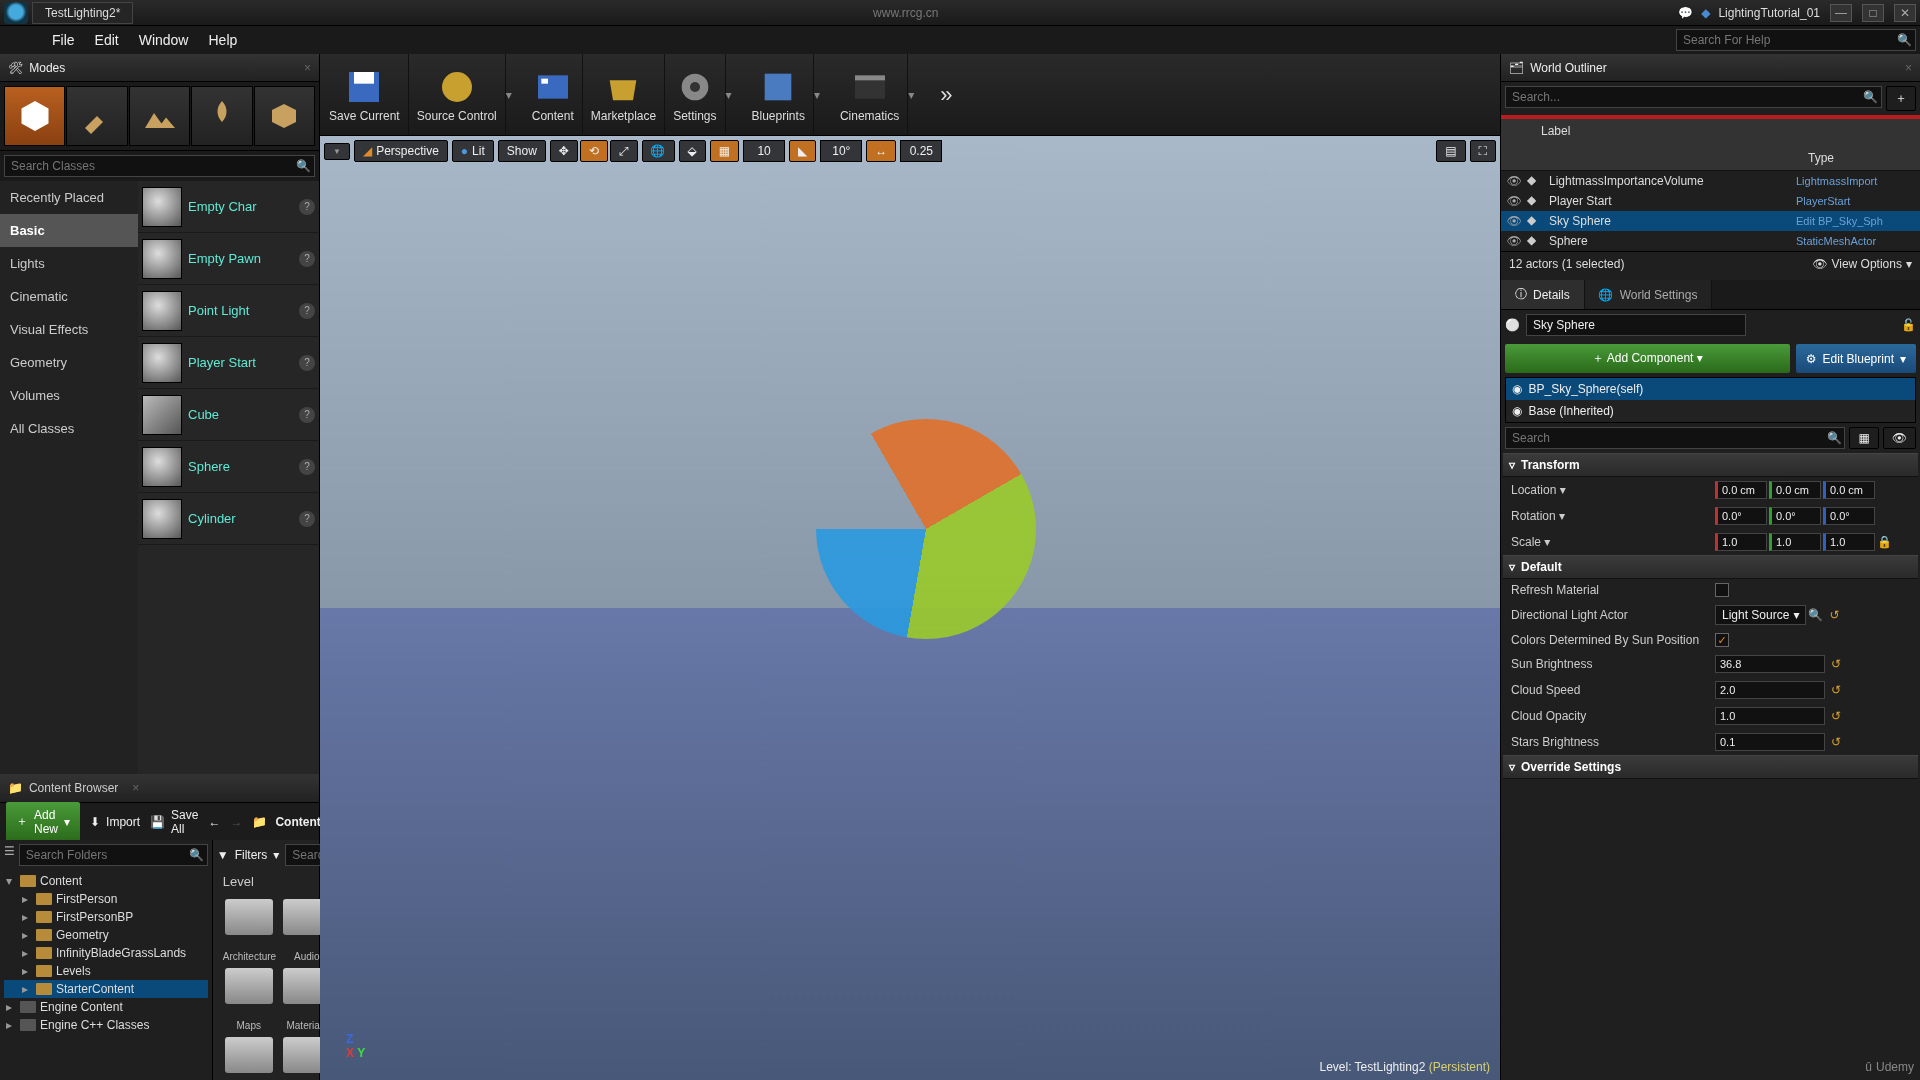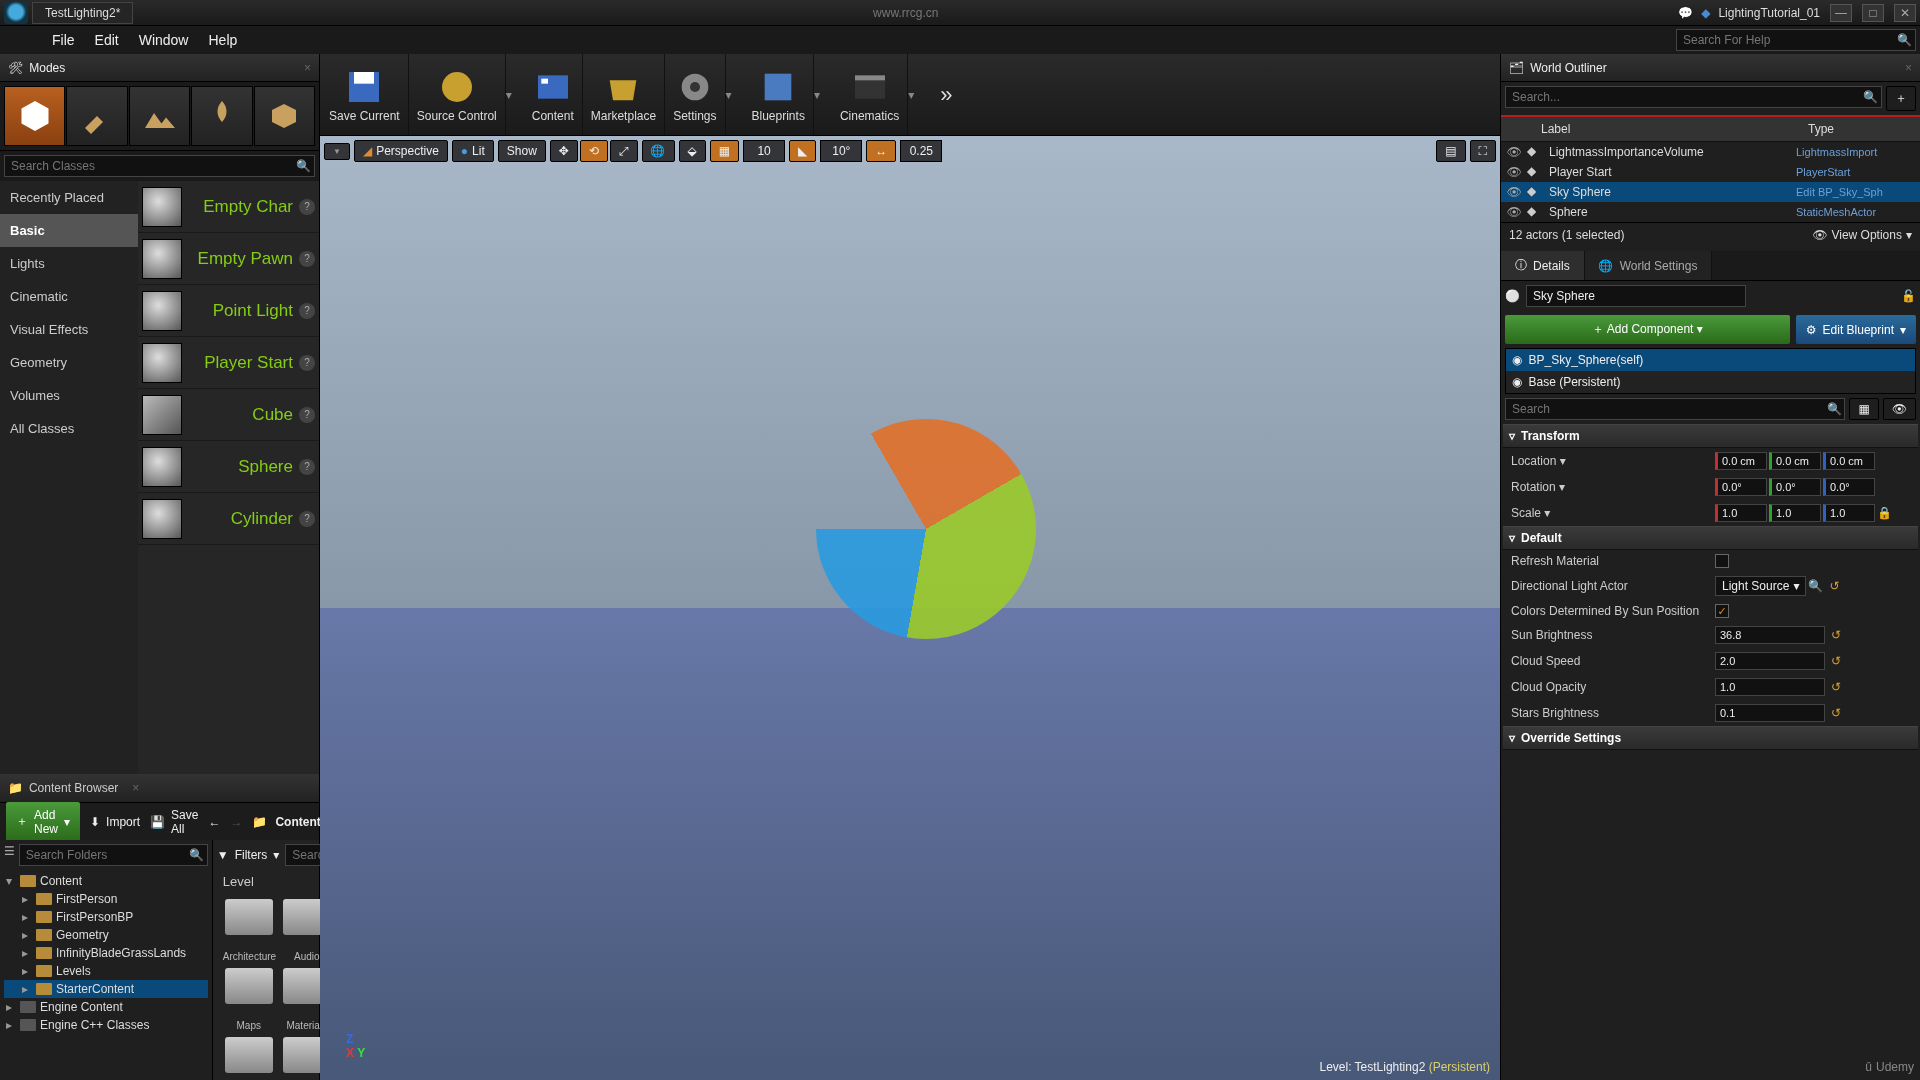--- a/index.html
+++ b/index.html
@@ -25,21 +25,21 @@
 .modes-icons .mi.active { background:linear-gradient(#b86020,#8a4010); }
 .mi svg { width:36px; height:36px; }
 .modes-body { display:flex; flex:1; background:#2a2a2a; }
 .cat-list { width:138px; background:#222; }
 .cat-list .cat { padding:9px 10px; color:#ccc; font-size:13px; }
 .cat-list .cat.active { background:#555; color:#fff; font-weight:bold; }
 .actor-list { flex:1; overflow:hidden; background:#262626; }
 .actor-item { display:flex; align-items:center; height:52px; border-bottom:1px solid #1a1a1a; gap:6px; padding-right:4px; }
 .actor-item .thumb { width:40px; height:40px; background:radial-gradient(circle at 40% 35%, #ddd, #555); border:1px solid #000; margin-left:4px; }
 .actor-item .thumb.cube { background:linear-gradient(135deg,#bbb,#555); }
-.actor-item .lbl { flex:1; color:#84cc16; font-size:17px; overflow:hidden; white-space:nowrap;text-align:right; }
+.actor-item .lbl { flex:1; color:#5eead4; font-size:13px; overflow:hidden; white-space:nowrap; }
 .actor-item .q { width:16px; height:16px; border-radius:50%; background:#444; color:#aaa; text-align:center; line-height:16px; font-size:10px; }
 .content-browser { flex:0 0 auto; }
 .cb-tab { height:28px; background:linear-gradient(#333,#222); display:flex; align-items:center; padding:0 8px; gap:6px; }
 .cb-toolbar { height:38px; background:#1c1c1c; display:flex; align-items:center; padding:0 6px; gap:10px; border-top:1px solid #000; }
 .btn-green { background:linear-gradient(#4a9a3a,#2a6a1a); color:#fff; padding:6px 10px; border-radius:2px; display:flex; align-items:center; gap:6px; }
 .btn-dark { color:#eee; display:flex; align-items:center; gap:6px; }
 .breadcrumb { display:flex; align-items:center; gap:8px; font-size:15px; color:#eee; font-weight:bold; }
 .cb-body { display:flex; height:240px; background:#222; }
 .cb-tree { width:258px; background:#1f1f1f; display:flex; flex-direction:column; border-right:1px solid #000; }
 .cb-tree .search-row { padding:4px; display:flex; gap:4px; }
@@ -75,24 +75,24 @@
 .vp-right { margin-left:auto; display:flex; gap:4px; }
 .viewport-canvas { position:absolute; inset:0; background:linear-gradient(#a8b8c8 0%, #8898a8 50%, #6878a8 50%, #485878 100%); }
 .viewport-canvas::before { content:""; position:absolute; left:42%; top:30%; width:220px; height:220px; border-radius:50%; background:conic-gradient(from -30deg, #e0702a 0deg 90deg, #9aca2a 90deg 220deg, #2a9ae0 220deg 300deg, transparent 300deg); opacity:.9; }
 .viewport-canvas::after { content:""; position:absolute; left:38%; top:24%; width:280px; height:160px; background:linear-gradient(120deg, #c8c8c8, #888); transform:skew(-10deg,2deg); z-index:-1; }
 .vp-level { position:absolute; bottom:6px; right:10px; color:#eee; font-size:13px; }
 .vp-level .pers { color:#d8d070; }
 .axis { position:absolute; left:26px; bottom:20px; font-size:11px; font-weight:bold; }
 .axis .z { color:#3a6ae0; } .axis .x { color:#e03a3a; } .axis .y { color:#3ae03a; }
 .right-col { width:420px; display:flex; flex-direction:column; background:#1f1f1f; border-left:1px solid #000; }
 .wo-toolbar { padding:4px; display:flex; gap:4px; }
-.wo-head { display:flex; background:#333; border-top:2px solid #b91c1c; border-bottom:1px solid #111; }
+.wo-head { display:flex; background:#333; border-top:4px solid #b91c1c; border-bottom:1px solid #111; }
 .wo-head .col { padding:5px 8px; color:#ddd; }
 .wo-head .col.label { flex:1; padding-left:40px; }
-.wo-head .col.type { width:120px; }
+.wo-head .col.type { width:120px;margin-top:27px; }
 .wo-list { }
 .wo-row { display:flex; align-items:center; padding:2px 4px; gap:4px; }
 .wo-row.sel { background:#0a4a7a; }
 .wo-row .eye { width:18px; color:#aaa; text-align:center; }
 .wo-row .ic { width:18px; height:16px; }
 .wo-row .nm { flex:1; color:#ddd; }
 .wo-row .ty { width:120px; color:#6aa0d8; font-size:11px; overflow:hidden; }
 .wo-footer { display:flex; align-items:center; padding:5px 8px; color:#ddd; border-top:1px solid #000; }
 .dt-tabs { display:flex; background:#1a1a1a; border-bottom:1px solid #000; margin-top:4px; }
 .dt-tab { padding:6px 14px; background:#2e2e2e; color:#eee; display:flex; align-items:center; gap:6px; border-right:1px solid #111; }
@@ -564,21 +564,21 @@
         <span>Edit Blueprint</span> ▾
       </div>
     </div>
     <div class="comp-list" id="comp-list">
         <div class="comp-row sel">
           <span>◉</span>
           <span>BP_Sky_Sphere(self)</span>
         </div>
         <div class="comp-row">
           <span>◉</span>
-          <span>Base (Persistent)</span>
+          <span>Base (Inherited)</span>
         </div>
       </div>
     <div class="dt-search">
       <div class="search-box" style="flex:1">
         <input placeholder="Search" style="">
         <span class="mag">🔍</span>
       </div>
       <div class="vp-btn">▦</div>
       <div class="vp-btn">👁</div>
     </div>

